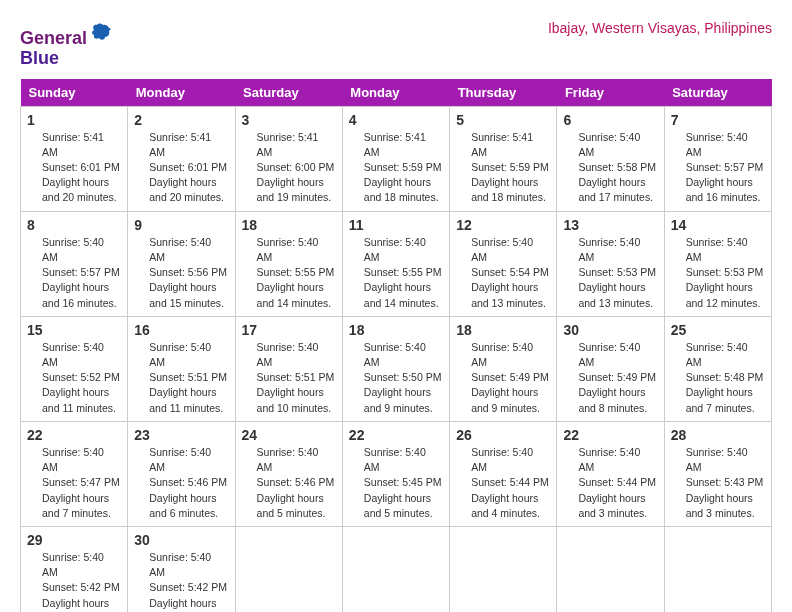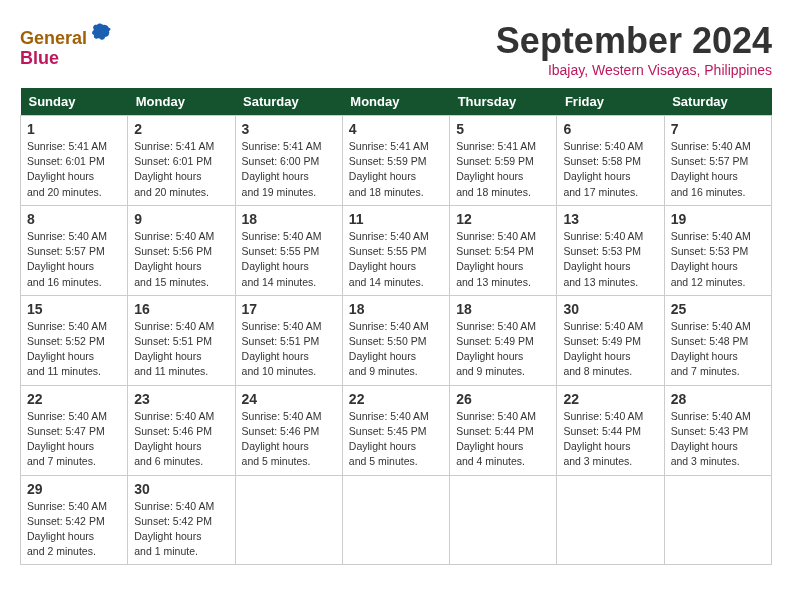--- a/index.html
+++ b/index.html
@@ -18,22 +18,22 @@
     }
     .logo {
       display: flex;
       align-items: center;
     }
     .logo-text {
       font-size: 18px;
       font-weight: bold;
       line-height: 1.1;
     }
-    .logo-general { color: #a16207; text-align: center; }
-    .logo-blue { color: #be185d; }
+    .logo-general { color: #701a75; text-align: center; }
+    .logo-blue { color: #4c1d95; }
     .logo-icon {
       width: 24px;
       height: 24px;
       margin-left: 2px;
     }
     .title-block {
       text-align: right;
     }
     .month-title {
       font-size: 36px;
@@ -43,21 +43,21 @@
     .location-subtitle {
       font-size: 14px;
       color: #be185d;
     }
     table {
       width: 100%;
       border-collapse: collapse;
       table-layout: fixed;
     }
     th {
-      background-color: #14532d;
+      background-color: #a21caf;
       color: #fff;
       text-align: left;
       padding: 6px 8px;
       font-size: 13px;
       font-weight: bold;
     }
     td {
       border: 1px solid #ccc;
       vertical-align: top;
       padding: 5px 6px;
@@ -69,20 +69,21 @@
       background: #f5f5f5;
     }
     .day-number {
       font-size: 14px;
       font-weight: bold;
       display: block;
       margin-bottom: 2px;
     }
     .day-info {
       line-height: 1.45;
+      margin-left: 15px;
     }
     tr:nth-child(even) td:not(.empty) {
       background: #fff;
     }
     .week-row td {
       background: #fff;
     }
   </style>
 </head>
 <body>
@@ -94,21 +95,20 @@
         <span class="logo-general">General</span><svg class="logo-icon" viewBox="0 0 24 24" fill="#1a5fb0">
             <path d="M20 8 C20 8 18 4 14 5 C12 3 9 3 8 5 C5 4 3 7 5 10 C3 11 2 14 5 15 C4 18 7 20 10 18 C12 21 16 20 16 17 C19 17 21 14 20 11 C22 10 22 8 20 8Z"></path>
           </svg>
       </div>
       <div class="logo-text">
         <span class="logo-blue">Blue</span>
       </div>
     </div>
   </div>
   <div class="title-block">
-    <div class="month-title">September 2024</div>
     <div class="location-subtitle">Ibajay, Western Visayas, Philippines</div>
   </div>
 </div>
 
 <table>
   <thead>
     <tr>
     <th>Sunday</th>
         <th>Monday</th>
         <th>Saturday</th>
@@ -168,21 +168,21 @@
         </td>
         <td>
           <span class="day-number">12</span>
           <div class="day-info">Sunrise: 5:40 AM<br>Sunset: 5:54 PM<br>Daylight hours<br>and 13 minutes.</div>
         </td>
         <td>
           <span class="day-number">13</span>
           <div class="day-info">Sunrise: 5:40 AM<br>Sunset: 5:53 PM<br>Daylight hours<br>and 13 minutes.</div>
         </td>
         <td>
-          <span class="day-number">19</span>
+          <span class="day-number">14</span>
           <div class="day-info">Sunrise: 5:40 AM<br>Sunset: 5:53 PM<br>Daylight hours<br>and 12 minutes.</div>
         </td>
       </tr>
       <tr class="week-row">
         <td>
           <span class="day-number">15</span>
           <div class="day-info">Sunrise: 5:40 AM<br>Sunset: 5:52 PM<br>Daylight hours<br>and 11 minutes.</div>
         </td>
         <td>
           <span class="day-number">16</span>

